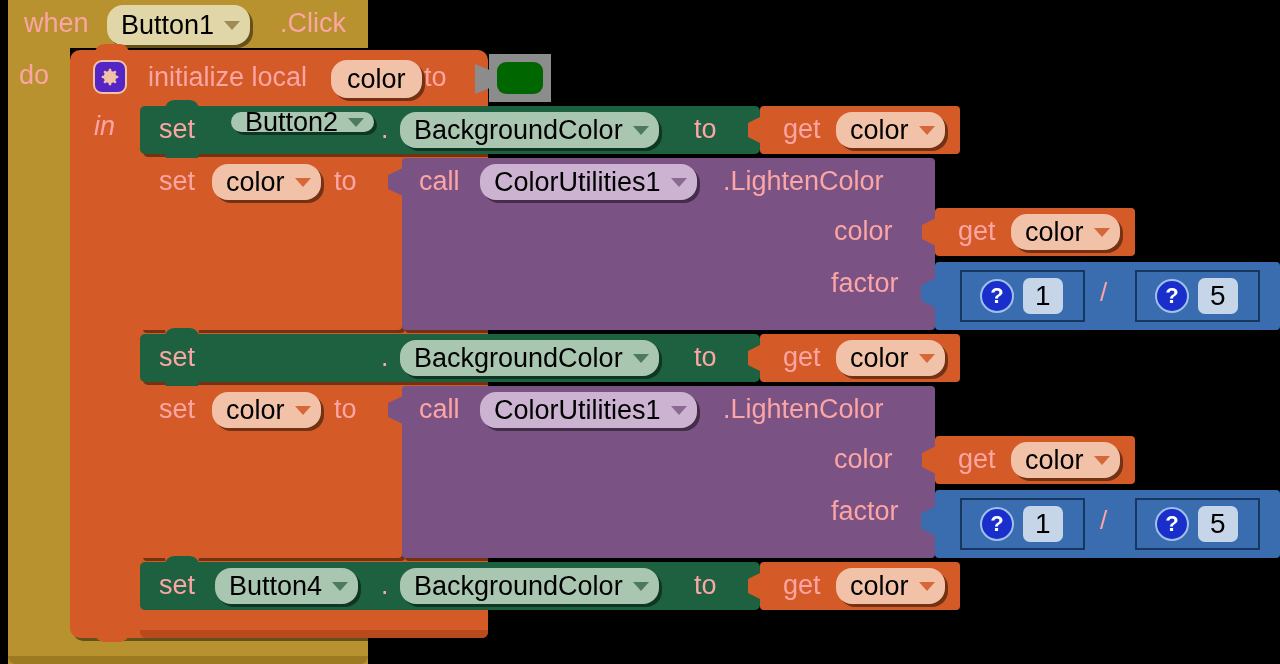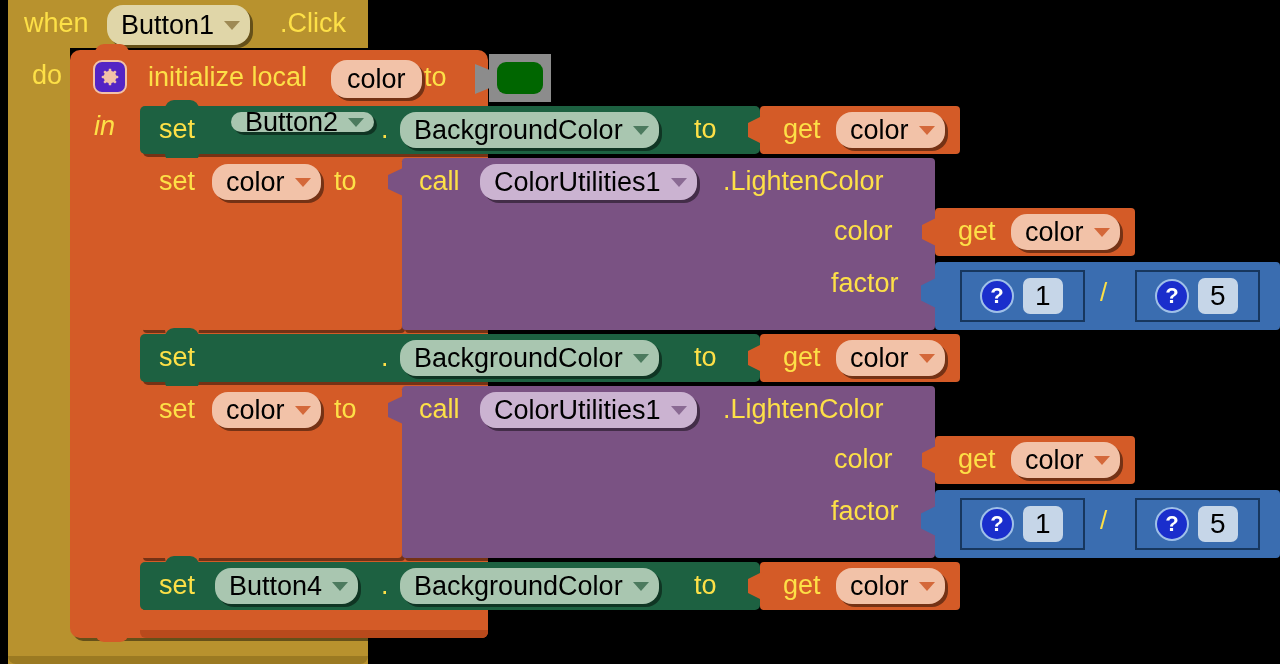--- a/index.html
+++ b/index.html
@@ -2,21 +2,21 @@
 <html><head>
 <meta charset="utf-8">
 <style>
   html,body{margin:0;padding:0;background:#000;}
   body{width:1280px;height:664px;overflow:hidden;
        font-family:"Liberation Sans", sans-serif;}
   #stage{position:relative;width:1280px;height:664px;background:#000;}
 
   
   .blk{position:absolute;box-sizing:border-box;}
-  .txt{position:absolute;color:#fde047;font-size:27px;line-height:1;white-space:nowrap;}
+  .txt{position:absolute;color:#fca5a5;font-size:27px;line-height:1;white-space:nowrap;}
 
   
   .field{position:absolute;box-sizing:border-box;display:flex;align-items:center;
          border-radius:16px;padding:0 10px 0 14px;white-space:nowrap;
          font-size:27px;color:#000;height:38px;}
   .field .lbl{pointer-events:none;}
   .tri{width:0;height:0;border-left:8px solid transparent;border-right:8px solid transparent;
        margin-left:10px;display:inline-block;}
 
   
@@ -80,21 +80,21 @@
 
   <span class="txt" style="left:24px;top:10px;">when</span>
 
   <div class="field f-gold shadow" style="left:107px;top:5px;height:40px;">
     <span class="lbl">Button1</span>
     <span class="tri tri-gold"></span>
   </div>
 
   <span class="txt" style="left:280px;top:10px;">.Click</span>
 
-  <span class="txt" style="left:32px;top:62px;">do</span>
+  <span class="txt" style="left:19px;top:62px;">do</span>
 
   <div class="blk orange shadow" style="left:70px;top:50px;width:418px;height:588px;border-radius:10px 10px 10px 10px;"></div>
 
   <div class="blk orange" style="left:95px;top:44px;width:34px;height:12px;border-radius:9px 9px 0 0;"></div>
 
   <div class="blk orange" style="left:95px;top:630px;width:34px;height:12px;border-radius:0 0 9px 9px;"></div>
 
   <div class="gear" style="left:93px;top:60px;">
     <svg width="22" height="22" viewBox="0 0 24 24" aria-hidden="true">
       <path fill="#f2c2a8" d="M12 8.2a3.8 3.8 0 1 0 0 7.6 3.8 3.8 0 0 0 0-7.6zm0 5.8a2 2 0 1 1 0-4 2 2 0 0 1 0 4z"></path>

